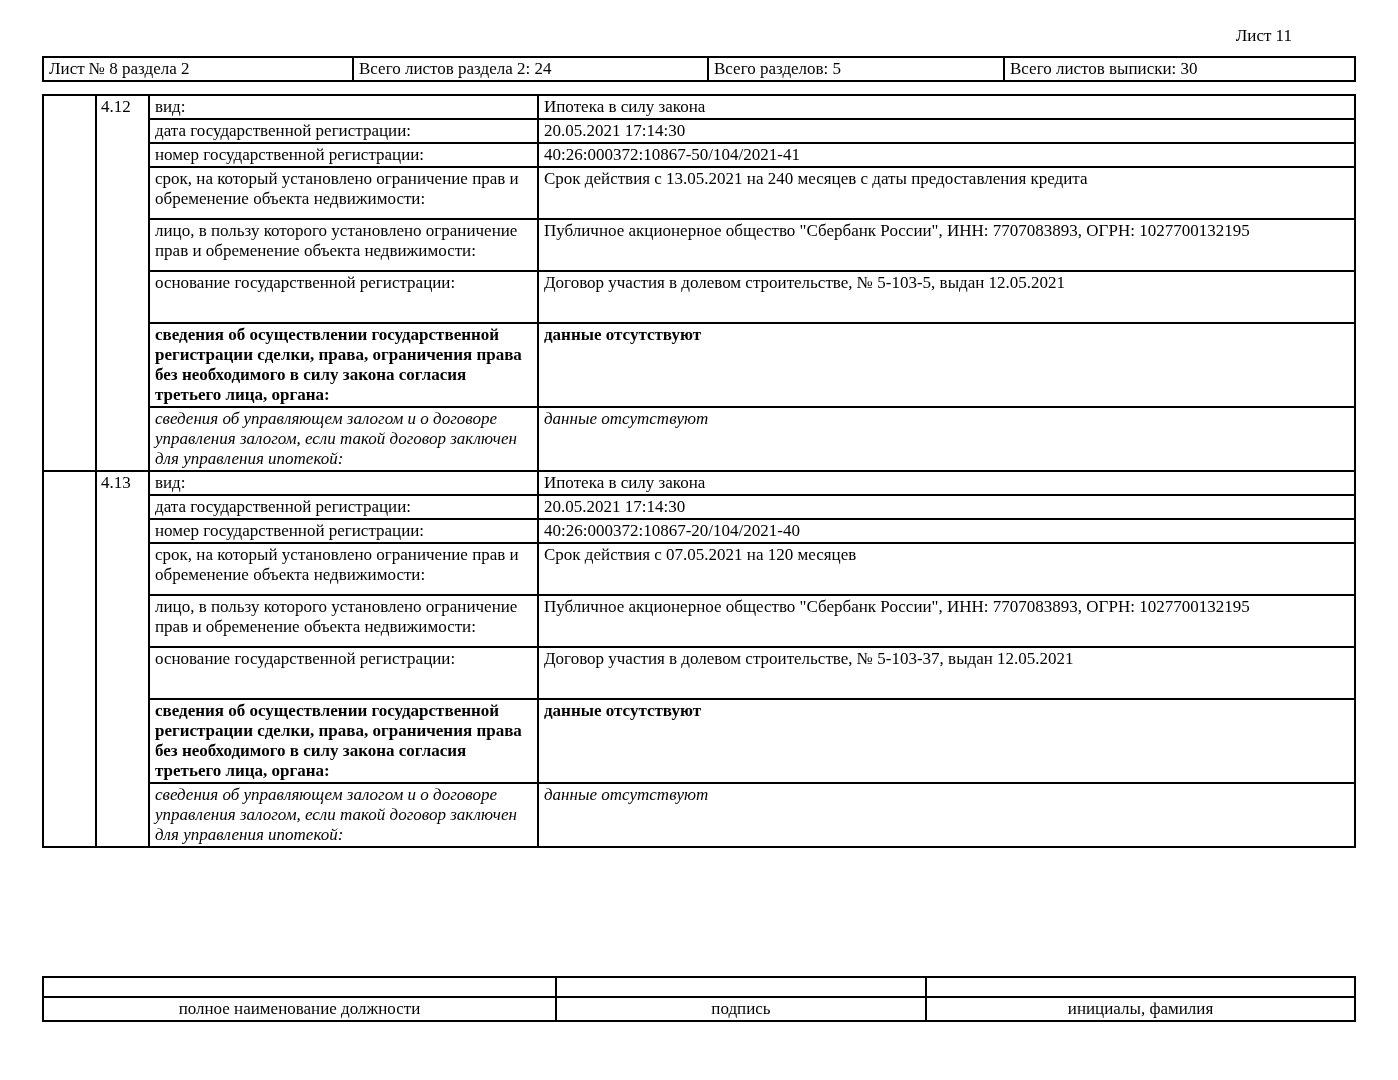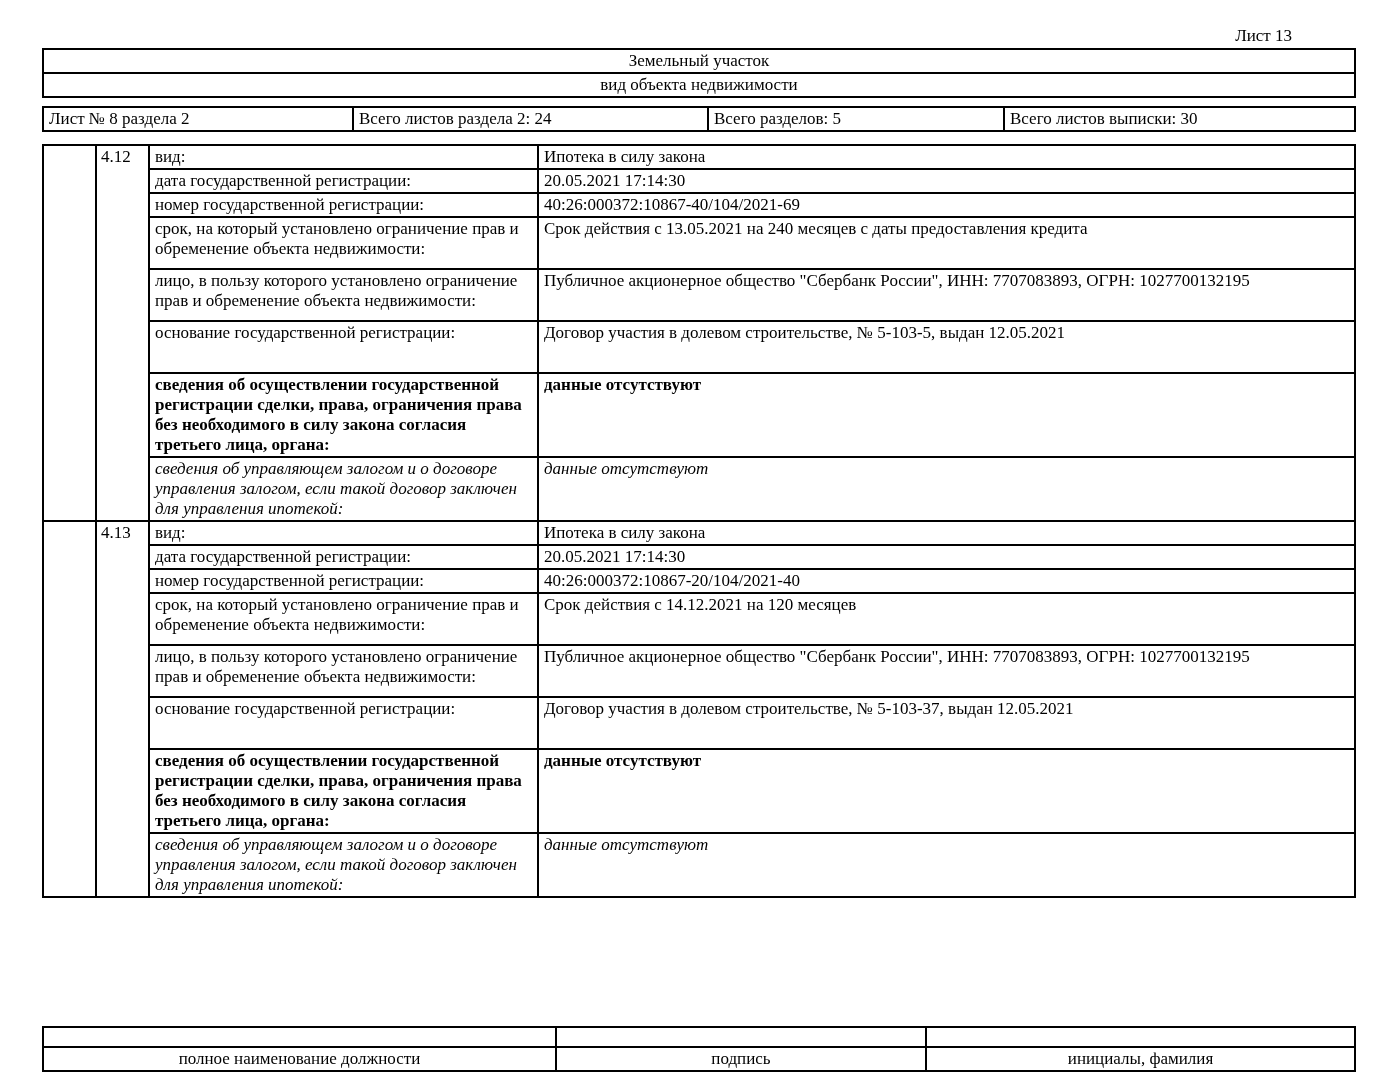--- a/index.html
+++ b/index.html
@@ -51,35 +51,22 @@
   .t-sign { margin-top: 128px; border-radius: 8px; }
   .t-sign td { text-align: center; }
   .t-sign tr.empty > td { height: 20px; }
   .t-sign tr.labels > td { height: 24px; }
 </style>
 </head>
 <body>
 
 <div class="page">
 
-  <div class="sheet-label">Лист 13</div>
+  <div class="sheet-label">Лист 11</div>
 
-  <table class="t-title">
-    <colgroup>
-        <col>
-      </colgroup>
-    <tbody>
-        <tr>
-      <td>Земельный участок</td>
-    </tr>
-    <tr>
-      <td>вид объекта недвижимости</td>
-    </tr>
-  </tbody>
-    </table>
 
   <table class="t-info">
     <colgroup>
       <col style="width:310px">
         <col style="width:355px">
         <col style="width:296px">
         <col>
     </colgroup>
     <tbody>
         <tr>
@@ -106,21 +93,21 @@
       <td class="c-num" rowspan="8">4.12</td>
       <td>вид:</td>
       <td>Ипотека в силу закона</td>
     </tr>
     <tr class="h-s">
       <td>дата государственной регистрации:</td>
       <td>20.05.2021 17:14:30</td>
     </tr>
     <tr class="h-s">
       <td>номер государственной регистрации:</td>
-      <td>40:26:000372:10867-40/104/2021-69</td>
+      <td>40:26:000372:10867-50/104/2021-41</td>
     </tr>
     <tr class="h-m">
       <td>срок, на который установлено ограничение прав и обременение объекта недвижимости:</td>
       <td>Срок действия с 13.05.2021 на 240 месяцев с даты предоставления кредита</td>
     </tr>
     <tr class="h-m">
       <td>лицо, в пользу которого установлено ограничение прав и обременение объекта недвижимости:</td>
       <td>Публичное акционерное общество "Сбербанк России", ИНН: 7707083893, ОГРН: 1027700132195</td>
     </tr>
     <tr class="h-m">
@@ -145,21 +132,21 @@
     <tr class="h-s">
       <td>дата государственной регистрации:</td>
       <td>20.05.2021 17:14:30</td>
     </tr>
     <tr class="h-s">
       <td>номер государственной регистрации:</td>
       <td>40:26:000372:10867-20/104/2021-40</td>
     </tr>
     <tr class="h-m">
       <td>срок, на который установлено ограничение прав и обременение объекта недвижимости:</td>
-      <td>Срок действия с 14.12.2021 на 120 месяцев</td>
+      <td>Срок действия с 07.05.2021 на 120 месяцев</td>
     </tr>
     <tr class="h-m">
       <td>лицо, в пользу которого установлено ограничение прав и обременение объекта недвижимости:</td>
       <td>Публичное акционерное общество "Сбербанк России", ИНН: 7707083893, ОГРН: 1027700132195</td>
     </tr>
     <tr class="h-m">
       <td>основание государственной регистрации:</td>
       <td>Договор участия в долевом строительстве, № 5-103-37, выдан 12.05.2021</td>
     </tr>
     <tr class="h-xl">

